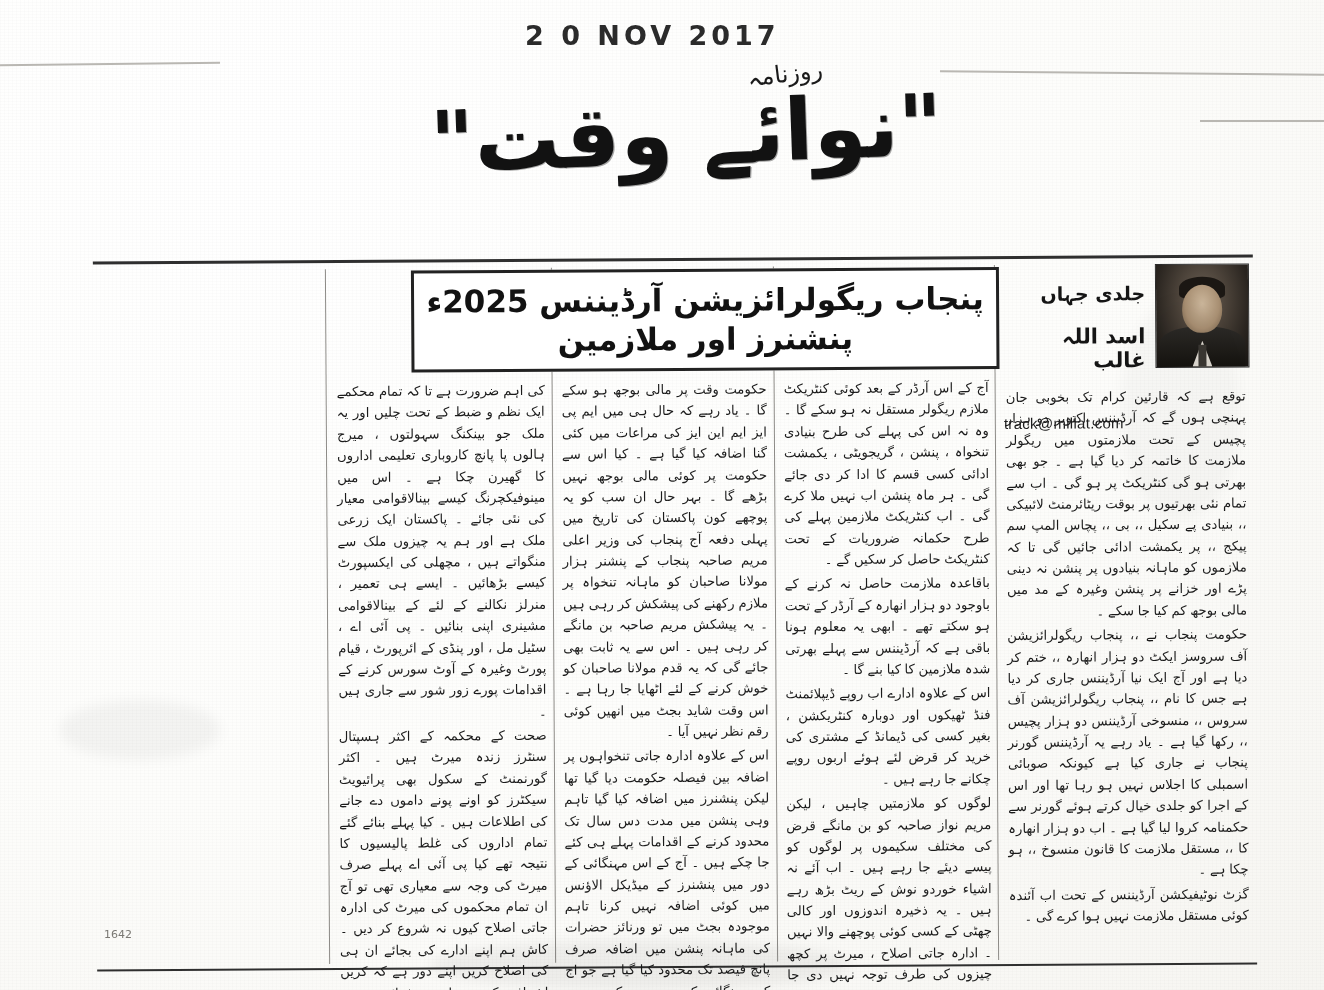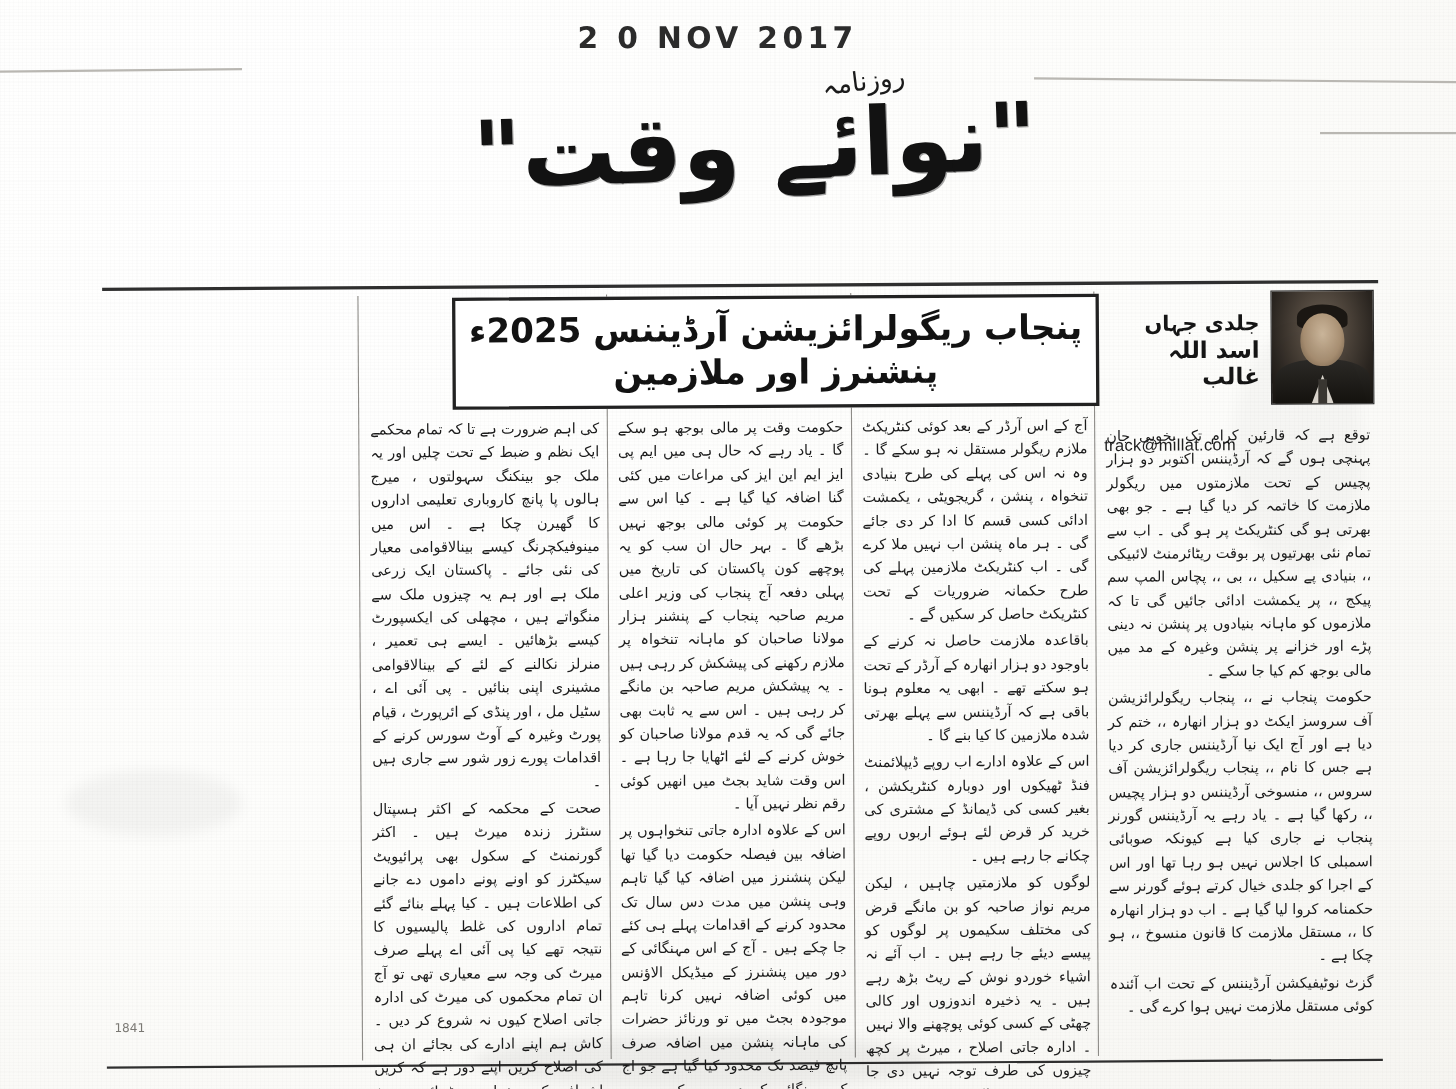--- a/index.html
+++ b/index.html
@@ -147,21 +147,21 @@
     font-family: "DejaVu Sans", sans-serif;
     font-size: 19px;
     font-weight: bold;
     color: #151515;
   }
   .author-name {
     font-family: "DejaVu Sans", sans-serif;
     font-size: 21px;
     font-weight: bold;
     color: #151515;
-    margin-top: 1px;
+    margin-top: 20px;
   }
   .author-email {
     font-family: Liberation Sans, sans-serif;
     font-size: 15px;
     color: #1d1d1d;
     direction: ltr;
     text-align: left;
     margin-top: 42px;
     letter-spacing: 0.3px;
   }
@@ -327,13 +327,13 @@
     <p>کی اہم ضرورت ہے تا کہ تمام محکمے ایک نظم و ضبط کے تحت چلیں اور یہ ملک جو بینکنگ سہولتوں ، میرج ہالوں پا پانچ کاروباری تعلیمی اداروں کا گھیرن چکا ہے ۔ اس میں مینوفیکچرنگ کیسے بینالاقوامی معیار کی نئی جائے ۔ پاکستان ایک زرعی ملک ہے اور ہم یہ چیزوں ملک سے منگواتے ہیں ، مچھلی کی ایکسپورٹ کیسے بڑھائیں ۔ ایسے ہی تعمیر ، منرلز نکالنے کے لئے کے بینالاقوامی مشینری اپنی بنائیں ۔ پی آئی اے ، سٹیل مل ، اور پنڈی کے ائرپورٹ ، قیام پورٹ وغیرہ کے آوٹ سورس کرنے کے اقدامات پورے زور شور سے جاری ہیں ۔</p>
     <p>صحت کے محکمہ کے اکثر ہسپتال سنٹرز زندہ میرٹ ہیں ۔ اکثر گورنمنٹ کے سکول بھی پرائیویٹ سیکٹرز کو اونے پونے داموں دے جانے کی اطلاعات ہیں ۔ کیا پہلے بنائے گئے تمام اداروں کی غلط پالیسیوں کا نتیجہ تھے کیا پی آئی اے پہلے صرف میرٹ کی وجہ سے معیاری تھی تو آج ان تمام محکموں کی میرٹ کی ادارہ جاتی اصلاح کیوں نہ شروع کر دیں ۔ کاش ہم اپنے ادارے کی بجائے ان ہی کی اصلاح کریں اپنے دور ہے کہ کریں اشرافیہ کی تنخواہ نہ بڑھائیں میرٹ پر کوئی لاگو کرنے کوشش کریں ، سیاسی رشتوں کی آڑ میں نوکریاں دبی بند کریں تب پی آئی اے ، ریلوے ، سٹیل مل ، ڈیمن بنک جیسی کئی اور اداروں کے بچنے کی ضرورت نہیں رہے گی ۔ علاج ہمارا یہ ہے کہ ہم میرٹ ، میرٹ کو اپنانا شروع کر دیں ۔</p>
   </div>
 
 </div>
 
 <div class="smudge s1"></div>
 <div class="smudge s2"></div>
 <div class="smudge s3"></div>
 
-<div class="corner-mark cm1">1841</div>
+<div class="corner-mark cm1">1642</div>
 
 </body></html>

